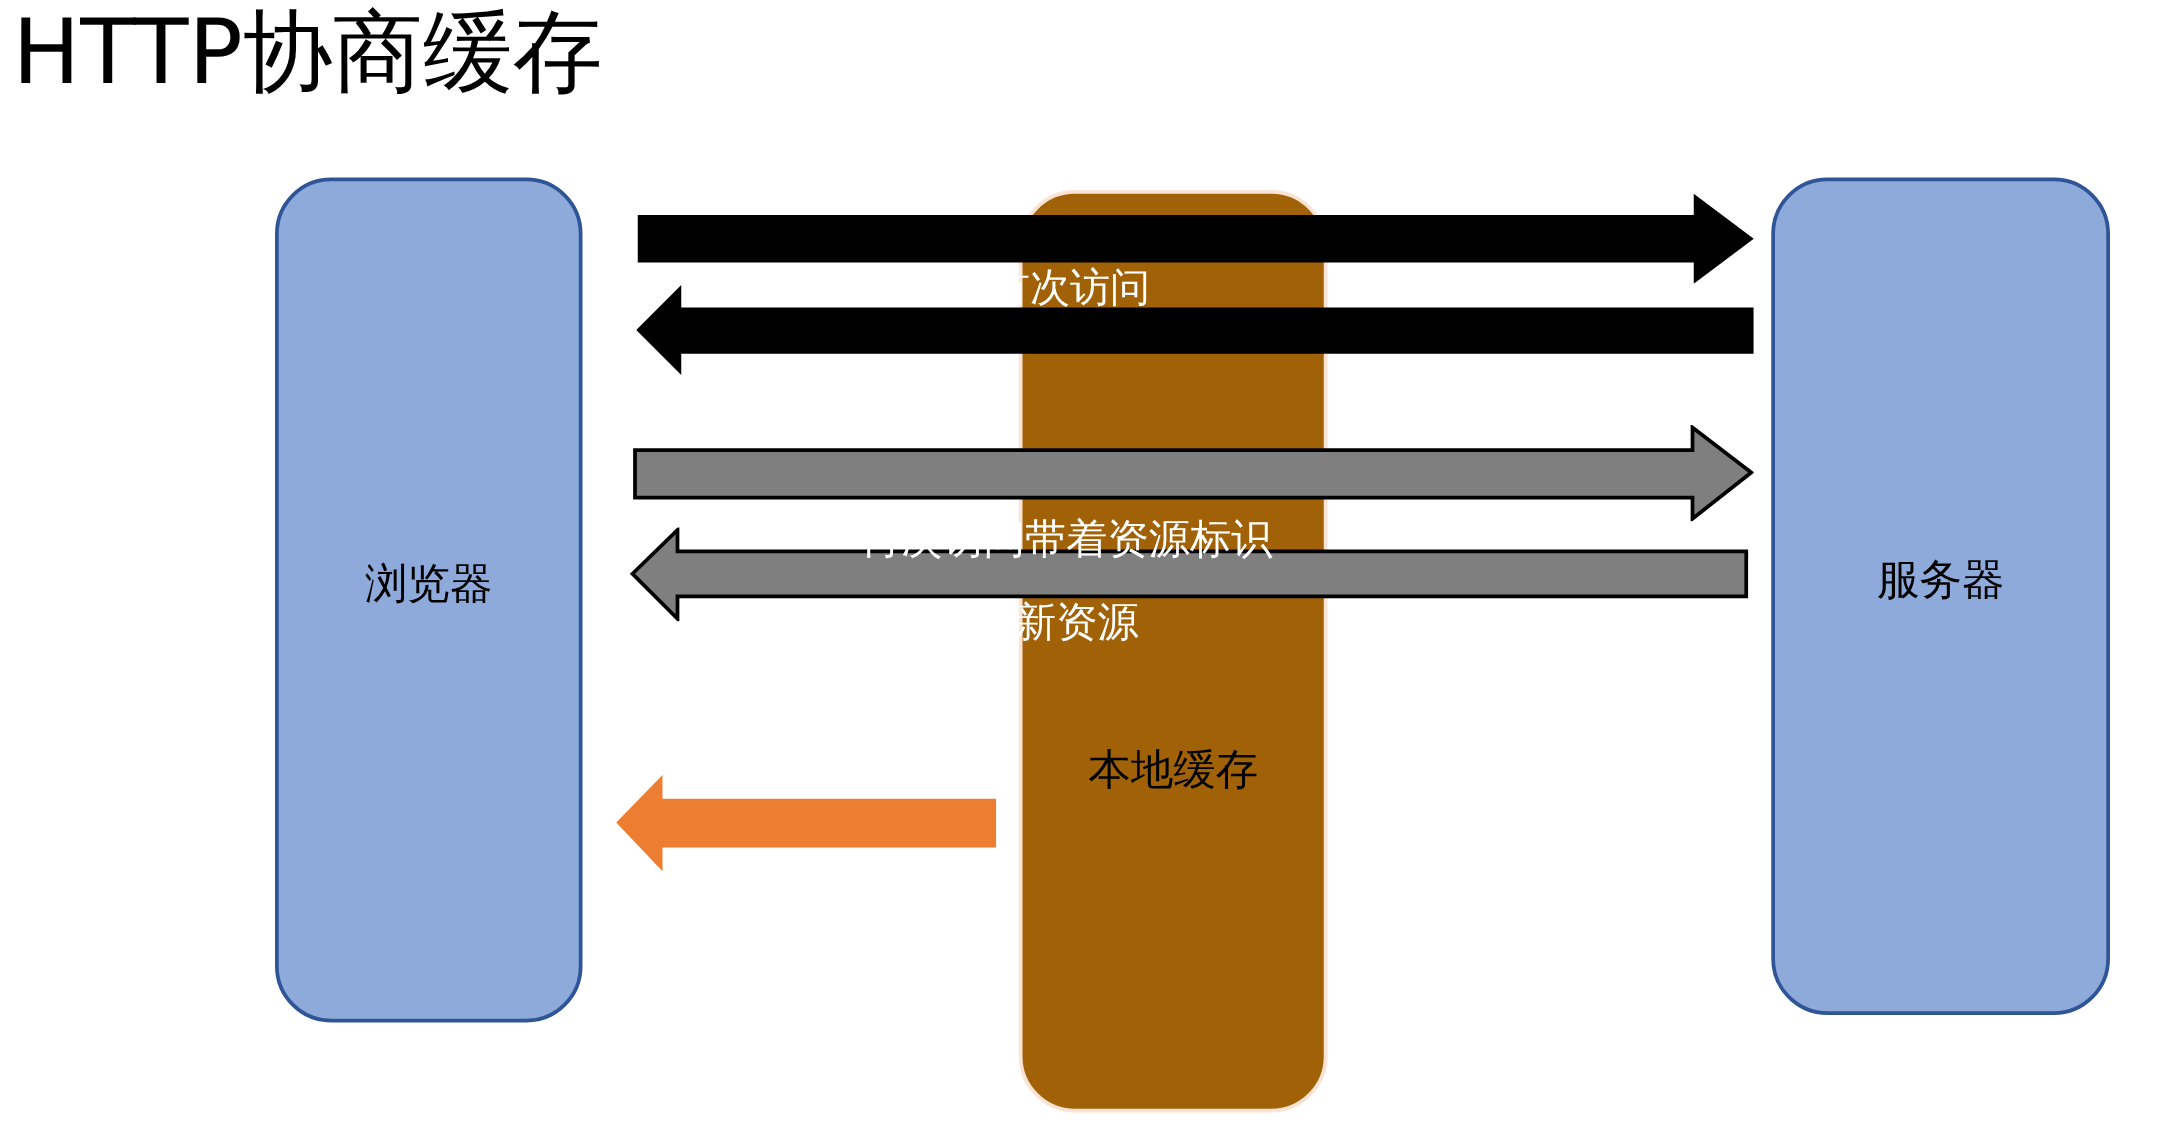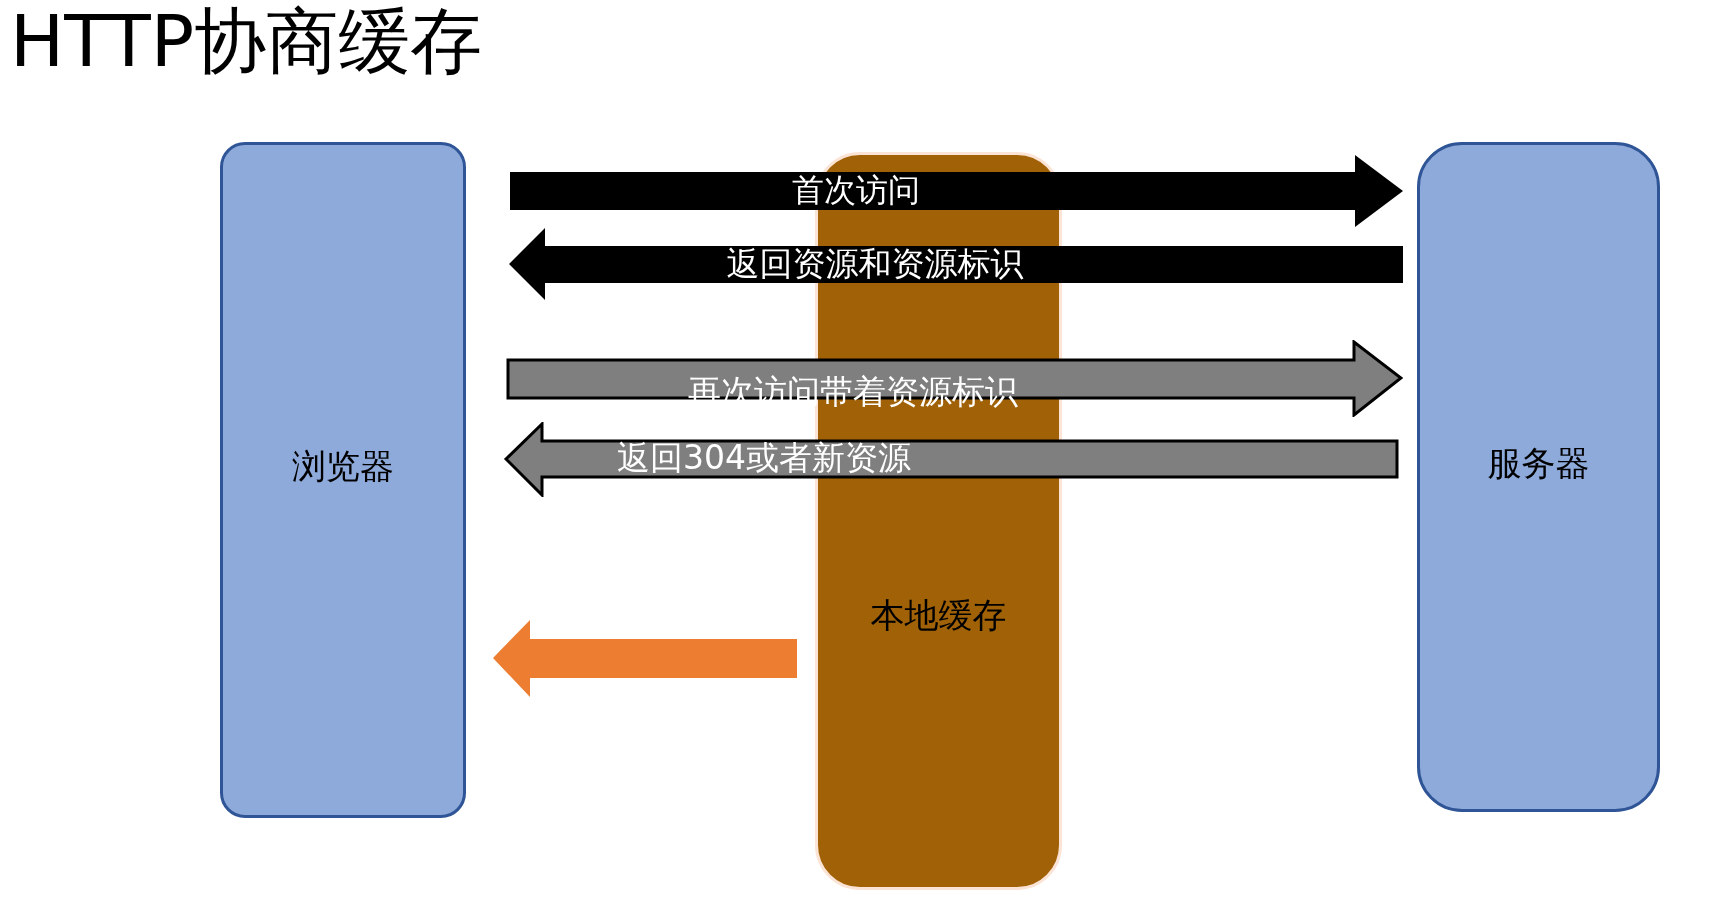--- a/index.html
+++ b/index.html
@@ -22,22 +22,22 @@
   }
   .node {
     position: absolute;
     box-sizing: border-box;
     border-radius: 45px;
   }
   .node-blue {
     background: #8EAADB;
     border: 3px solid #2F5597;
   }
-  .node-browser { left: 220px; top: 142px; width: 246px; height: 676px; border-radius: 25px; }
-  .node-server  { left: 1417px; top: 142px; width: 243px; height: 670px; }
+  .node-browser { left: 220px; top: 142px; width: 246px; height: 676px; }
+  .node-server  { left: 1417px; top: 142px; width: 271px; height: 670px; }
   .node-cache {
     left: 815px; top: 152px; width: 247px; height: 738px;
     background: #a16207;
     border: 3px solid #FBE3D5;
     z-index: 1;
   }
   .node-label {
     position: absolute;
     left: 50%;
     transform: translate(-50%, -50%);
@@ -51,20 +51,21 @@
     position: absolute;
     z-index: 2;
     display: block;
   }
   .arrow-label {
     position: absolute;
     z-index: 3;
     transform: translate(-50%, -50%);
     color: #ffffff;
     white-space: nowrap;
+    margin-top: 40px;
   }
   .lbl-1 { left: 856px; top: 191px; font-size: 32px; }
   .lbl-2 { left: 875px; top: 264px; font-size: 33px; }
   .lbl-3 { left: 853px; top: 392px; font-size: 33px; }
   .lbl-4 { left: 764px; top: 458px; font-size: 33px; }
   .lbl-5 { left: 653px; top: 659px; font-size: 32px; }
   .svg-1 { left: 510px; top: 155px; }
   .svg-2 { left: 509px; top: 228px; }
   .svg-3 { left: 506px; top: 340px; }
   .svg-4 { left: 504px; top: 422px; }
@@ -90,21 +91,20 @@
   </div>
 
   <svg class="arrow-svg svg-1" width="893" height="72" viewBox="0 0 893 72">
     <polygon points="0,17 845,17 845,0 893,36 845,72 845,55 0,55" fill="#000000"></polygon>
   </svg>
   <div class="arrow-label lbl-1">首次访问</div>
 
   <svg class="arrow-svg svg-2" width="894" height="72" viewBox="0 0 894 72">
     <polygon points="0,36 36,0 36,18 894,18 894,55 36,55 36,72" fill="#000000"></polygon>
   </svg>
-  <div class="arrow-label lbl-2">返回资源和资源标识</div>
 
   <svg class="arrow-svg svg-3" width="897" height="77" viewBox="0 0 897 77">
     <polygon points="2,20 848,20 848,2 895,38 848,75 848,58 2,58" stroke="#000000" stroke-width="3" stroke-linejoin="miter" fill="#7F7F7F"></polygon>
   </svg>
   <div class="arrow-label lbl-3">再次访问带着资源标识</div>
 
   <svg class="arrow-svg svg-4" width="896" height="75" viewBox="0 0 896 75">
     <polygon points="2,37 38,2 38,19 893,19 893,55 38,55 38,73" stroke="#000000" stroke-width="3" stroke-linejoin="miter" fill="#7F7F7F"></polygon>
   </svg>
   <div class="arrow-label lbl-4">返回304或者新资源</div>

